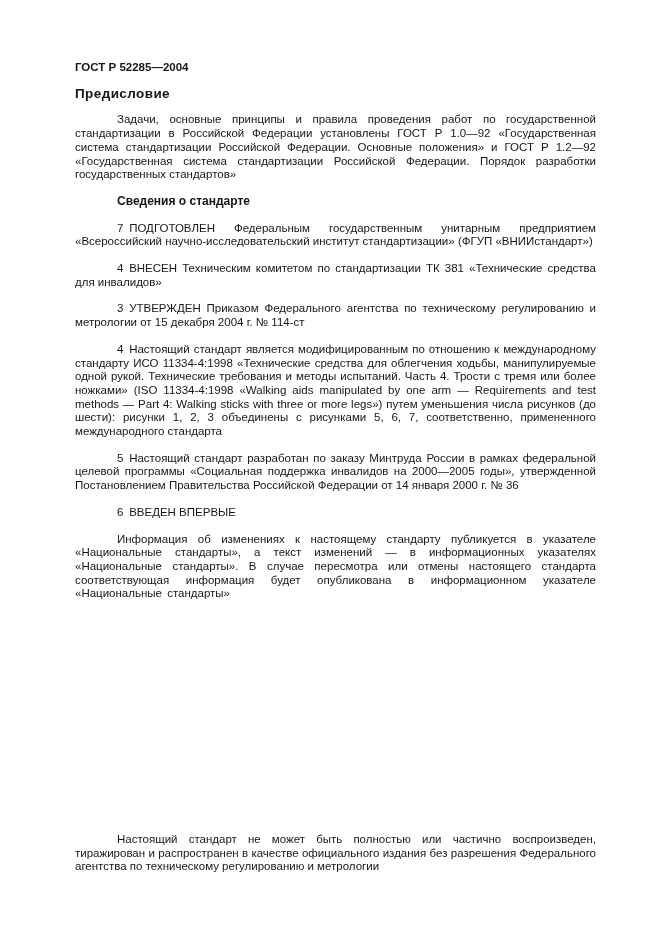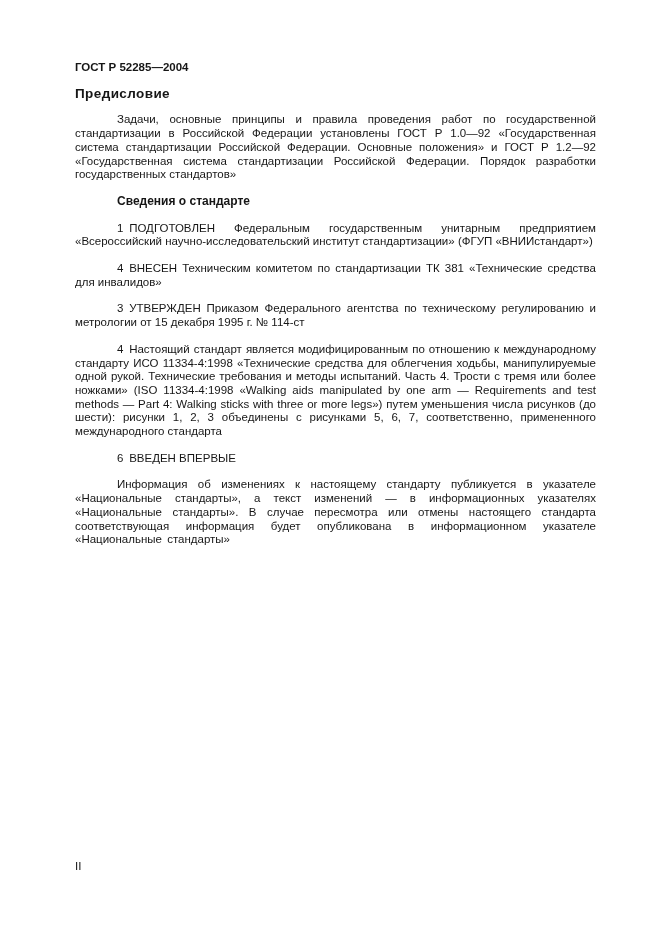--- a/index.html
+++ b/index.html
@@ -64,32 +64,33 @@
 <div class="page">
 
   <div class="doc-code">ГОСТ Р 52285—2004</div>
 
   <div class="title">Предисловие</div>
 
   <p class="para">Задачи, основные принципы и правила проведения работ по государственной стандартизации в Российской Федерации установлены ГОСТ Р 1.0—92 «Государственная система стандартизации Российской Федерации. Основные положения» и ГОСТ Р 1.2—92 «Государственная система стандартизации Российской Федерации. Порядок разработки государственных стандартов»</p>
 
   <div class="subhead">Сведения о стандарте</div>
 
-  <p class="para">1 ПОДГОТОВЛЕН Федеральным государственным унитарным предприятием «Всероссийский научно-исследовательский институт стандартизации» (ФГУП «ВНИИстандарт»)</p>
+  <p class="para">7 ПОДГОТОВЛЕН Федеральным государственным унитарным предприятием «Всероссийский научно-исследовательский институт стандартизации» (ФГУП «ВНИИстандарт»)</p>
 
   <p class="para">4 ВНЕСЕН Техническим комитетом по стандартизации ТК 381 «Технические средства для инвалидов»</p>
 
-  <p class="para">3 УТВЕРЖДЕН Приказом Федерального агентства по техническому регулированию и метрологии от 15 декабря 1995 г. № 114-ст</p>
+  <p class="para">3 УТВЕРЖДЕН Приказом Федерального агентства по техническому регулированию и метрологии от 15 декабря 2004 г. № 114-ст</p>
 
   <p class="para">4 Настоящий стандарт является модифицированным по отношению к международному стандарту ИСО 11334-4:1998 «Технические средства для облегчения ходьбы, манипулируемые одной рукой. Технические требования и методы испытаний. Часть 4. Трости с тремя или более ножками» (ISO 11334-4:1998 «Walking aids manipulated by one arm — Requirements and test methods — Part 4: Walking sticks with three or more legs») путем уменьшения числа рисунков (до шести): рисунки 1, 2, 3 объединены с рисунками 5, 6, 7, соответственно, примененного международного стандарта</p>
 
+  <p class="para">5 Настоящий стандарт разработан по заказу Минтруда России в рамках федеральной целевой программы «Социальная поддержка инвалидов на 2000—2005 годы», утвержденной Постановлением Правительства Российской Федерации от 14 января 2000 г. № 36</p>
 
   <p class="para">6 ВВЕДЕН ВПЕРВЫЕ</p>
 
   <p class="para note">Информация об изменениях к настоящему стандарту публикуется в указателе «Национальные стандарты», а текст изменений — в информационных указателях «Национальные стандарты». В случае пересмотра или отмены настоящего стандарта соответствующая информация будет опубликована в информационном указателе «Национальные стандарты»</p>
 
   <div class="spacer"></div>
 
 
+  <p class="para disclaimer">Настоящий стандарт не может быть полностью или частично воспроизведен, тиражирован и распространен в качестве официального издания без разрешения Федерального агентства по техническому регулированию и метрологии</p>
 
-  <div class="page-number">II</div>
 
 </div>
 
 </body></html>

